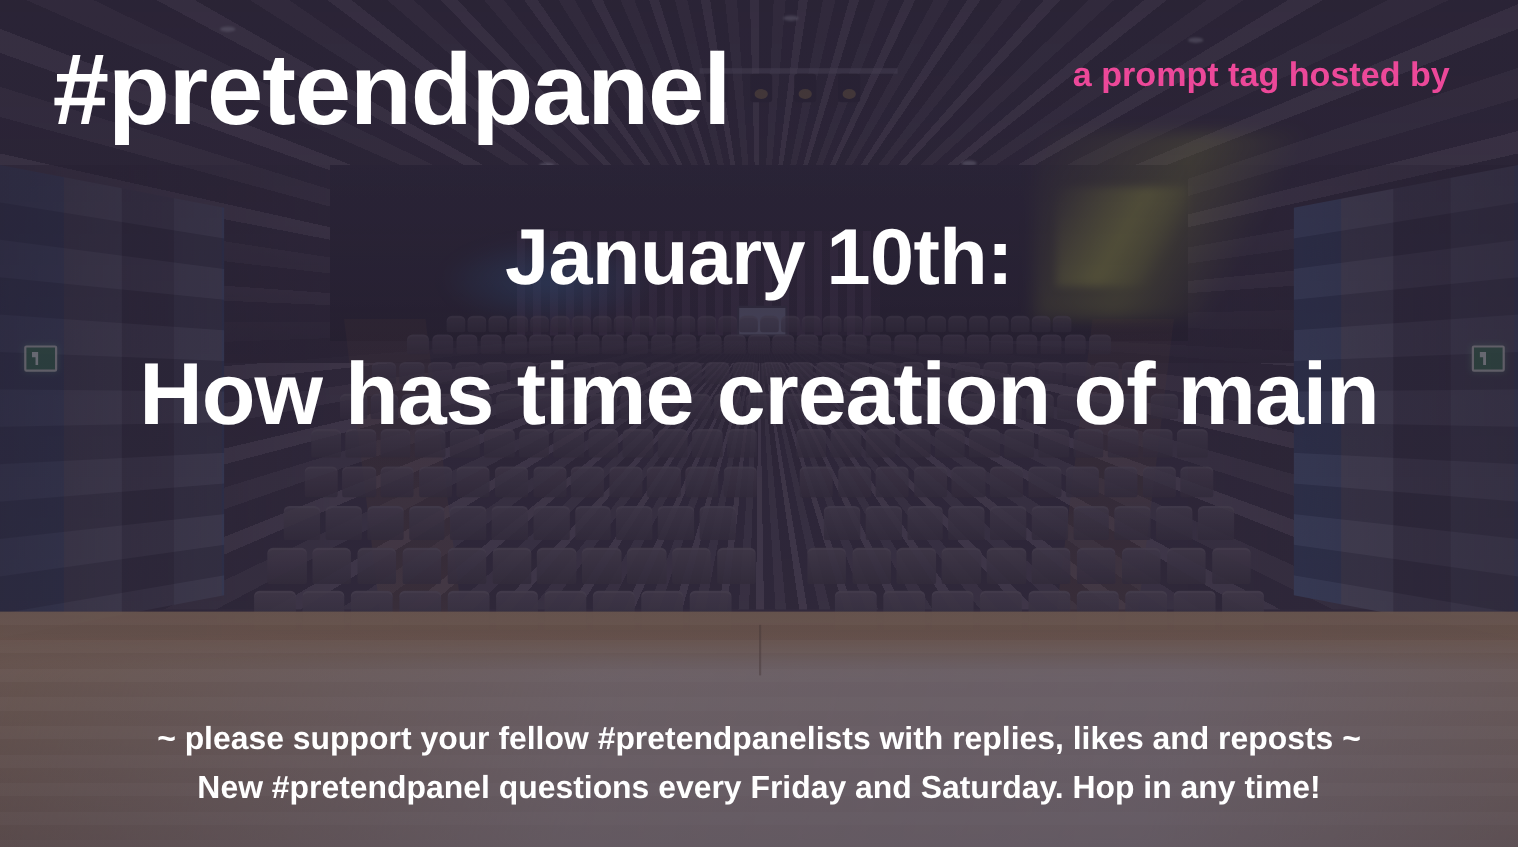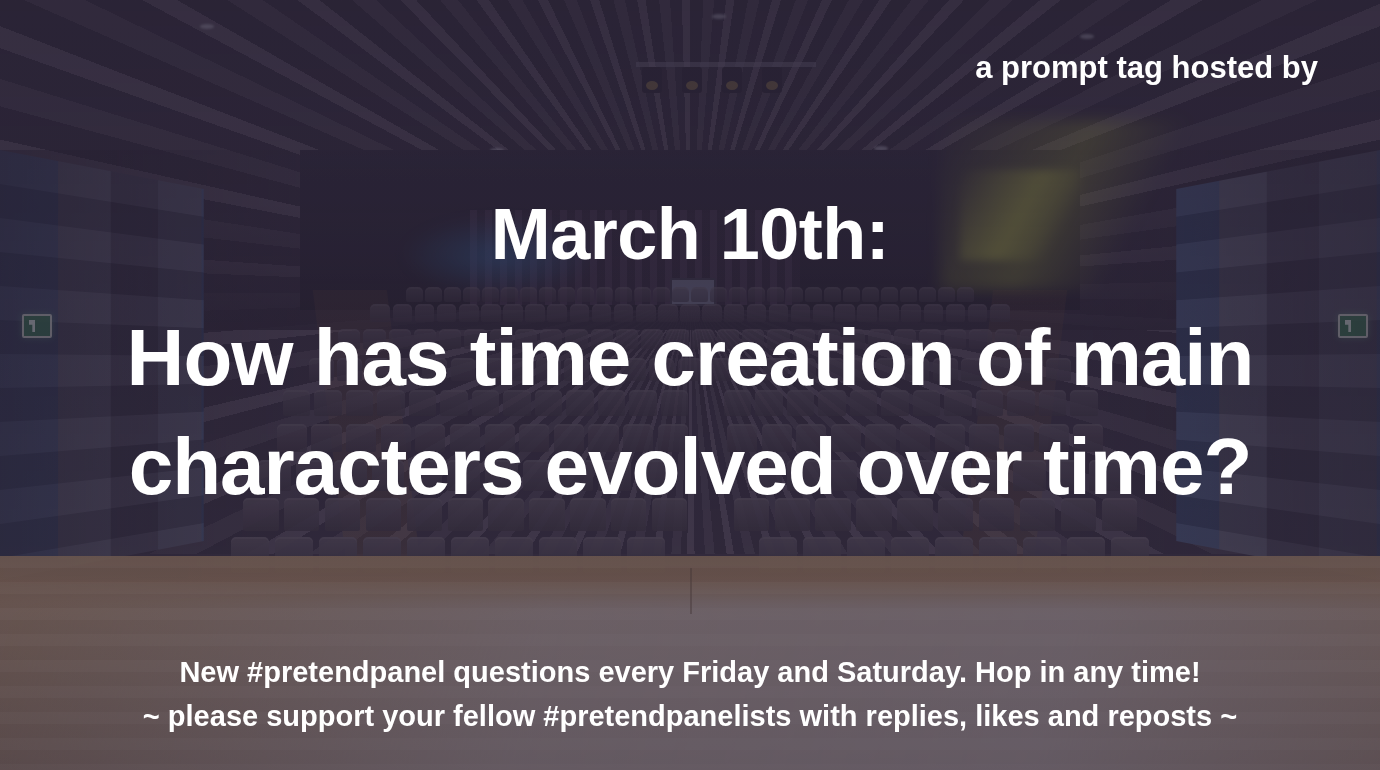--- a/index.html
+++ b/index.html
@@ -318,21 +318,21 @@
     letter-spacing: -1px;
     line-height: 1;
     white-space: nowrap;
   }
 
   .host-block {
     position: absolute;
     right: 62px;
     top: 48px;
     text-align: center;
-    color: #ffffff;
+    color: #ec4899;
     font-size: 31px;
     font-weight: bold;
     line-height: 1.28;
     white-space: nowrap;
   }
 
   .date-line {
     position: absolute;
     left: 0; right: 0;
     top: 198px;
@@ -669,31 +669,31 @@
       <div class="floor-sheen"></div>
     </div>
     <div class="floor-seam"></div>
 
     <div class="tint"></div>
     <div class="tint2"></div>
   </div>
 
   <div class="content">
 
+    <div class="tag-title">#pretendpanel</div>
 
     <div class="host-block">
       <div>a prompt tag hosted by</div>
     </div>
 
-    <div class="date-line">March 10th:</div>
+    <div class="date-line">January 10th:</div>
 
     <div class="question">
       <span class="ql">How has time creation of main</span>
-      <span class="ql">characters evolved over time?</span>
     </div>
 
     <div class="footer">
+      <span class="fl">~ please support your fellow #pretendpanelists with replies, likes and reposts ~</span>
       <span class="fl">New #pretendpanel questions every Friday and Saturday. Hop in any time!</span>
-      <span class="fl">~ please support your fellow #pretendpanelists with replies, likes and reposts ~</span>
     </div>
 
   </div>
 </div>
 
 </body></html>

